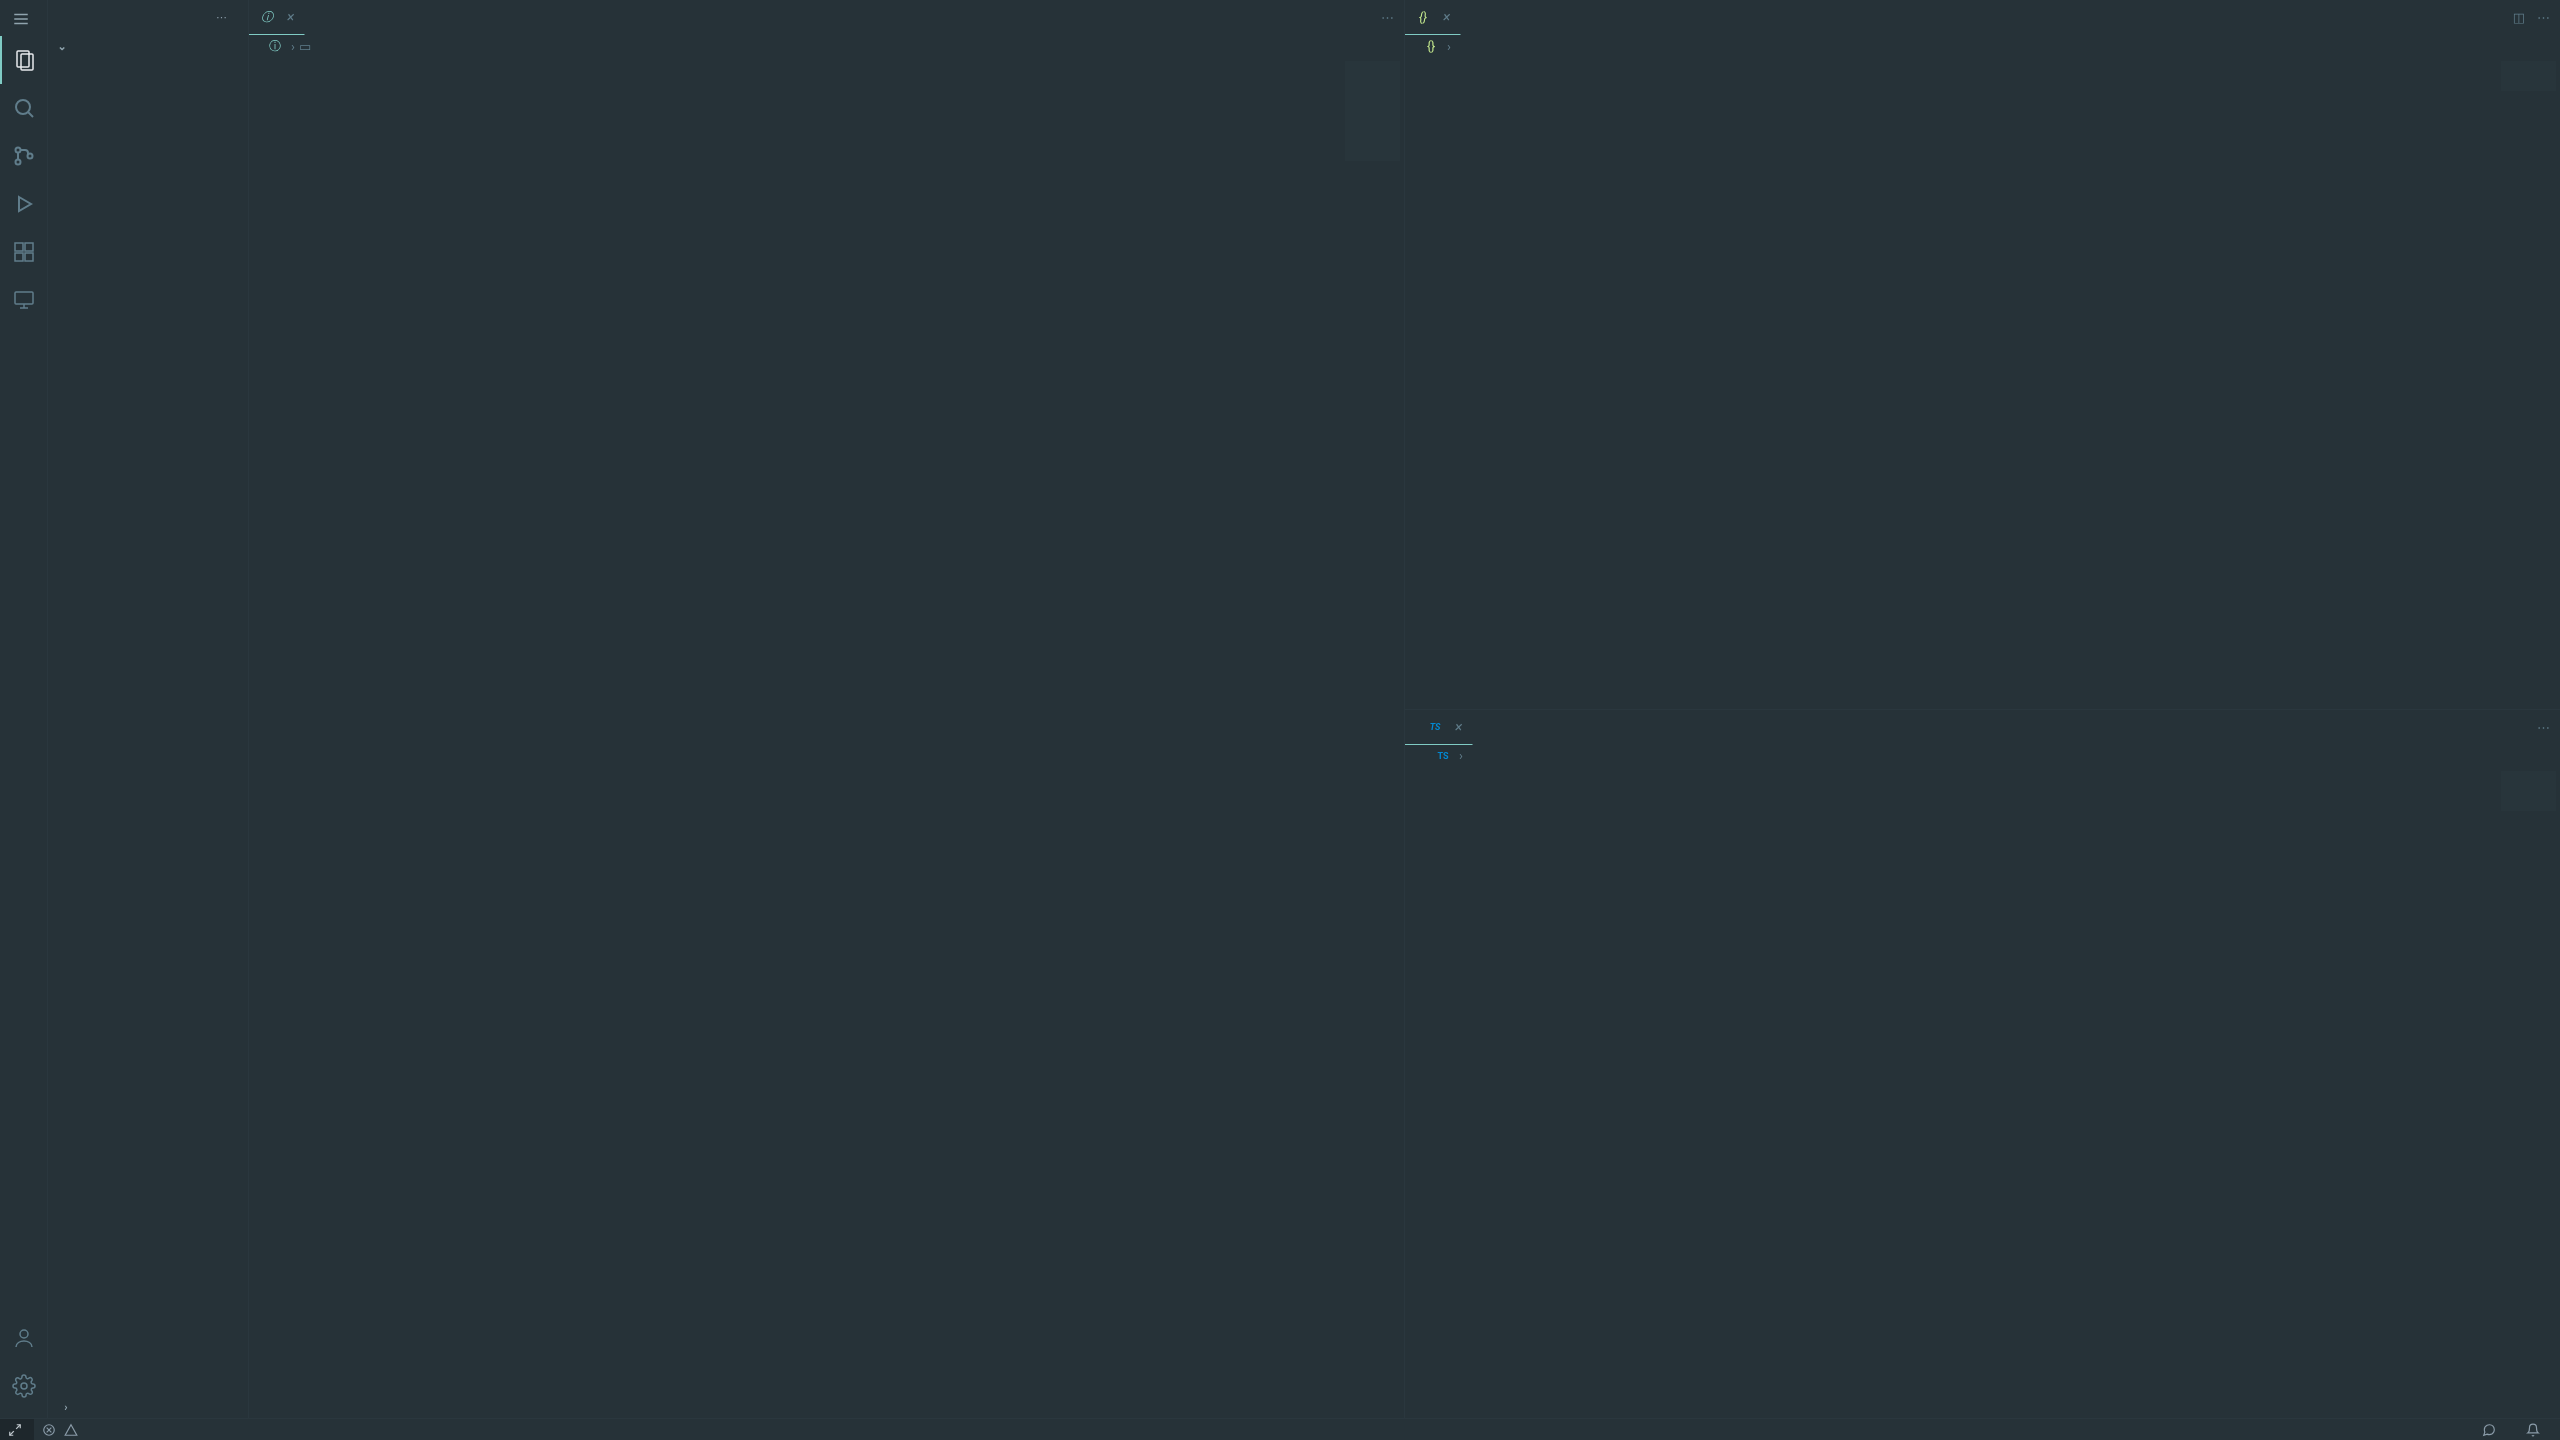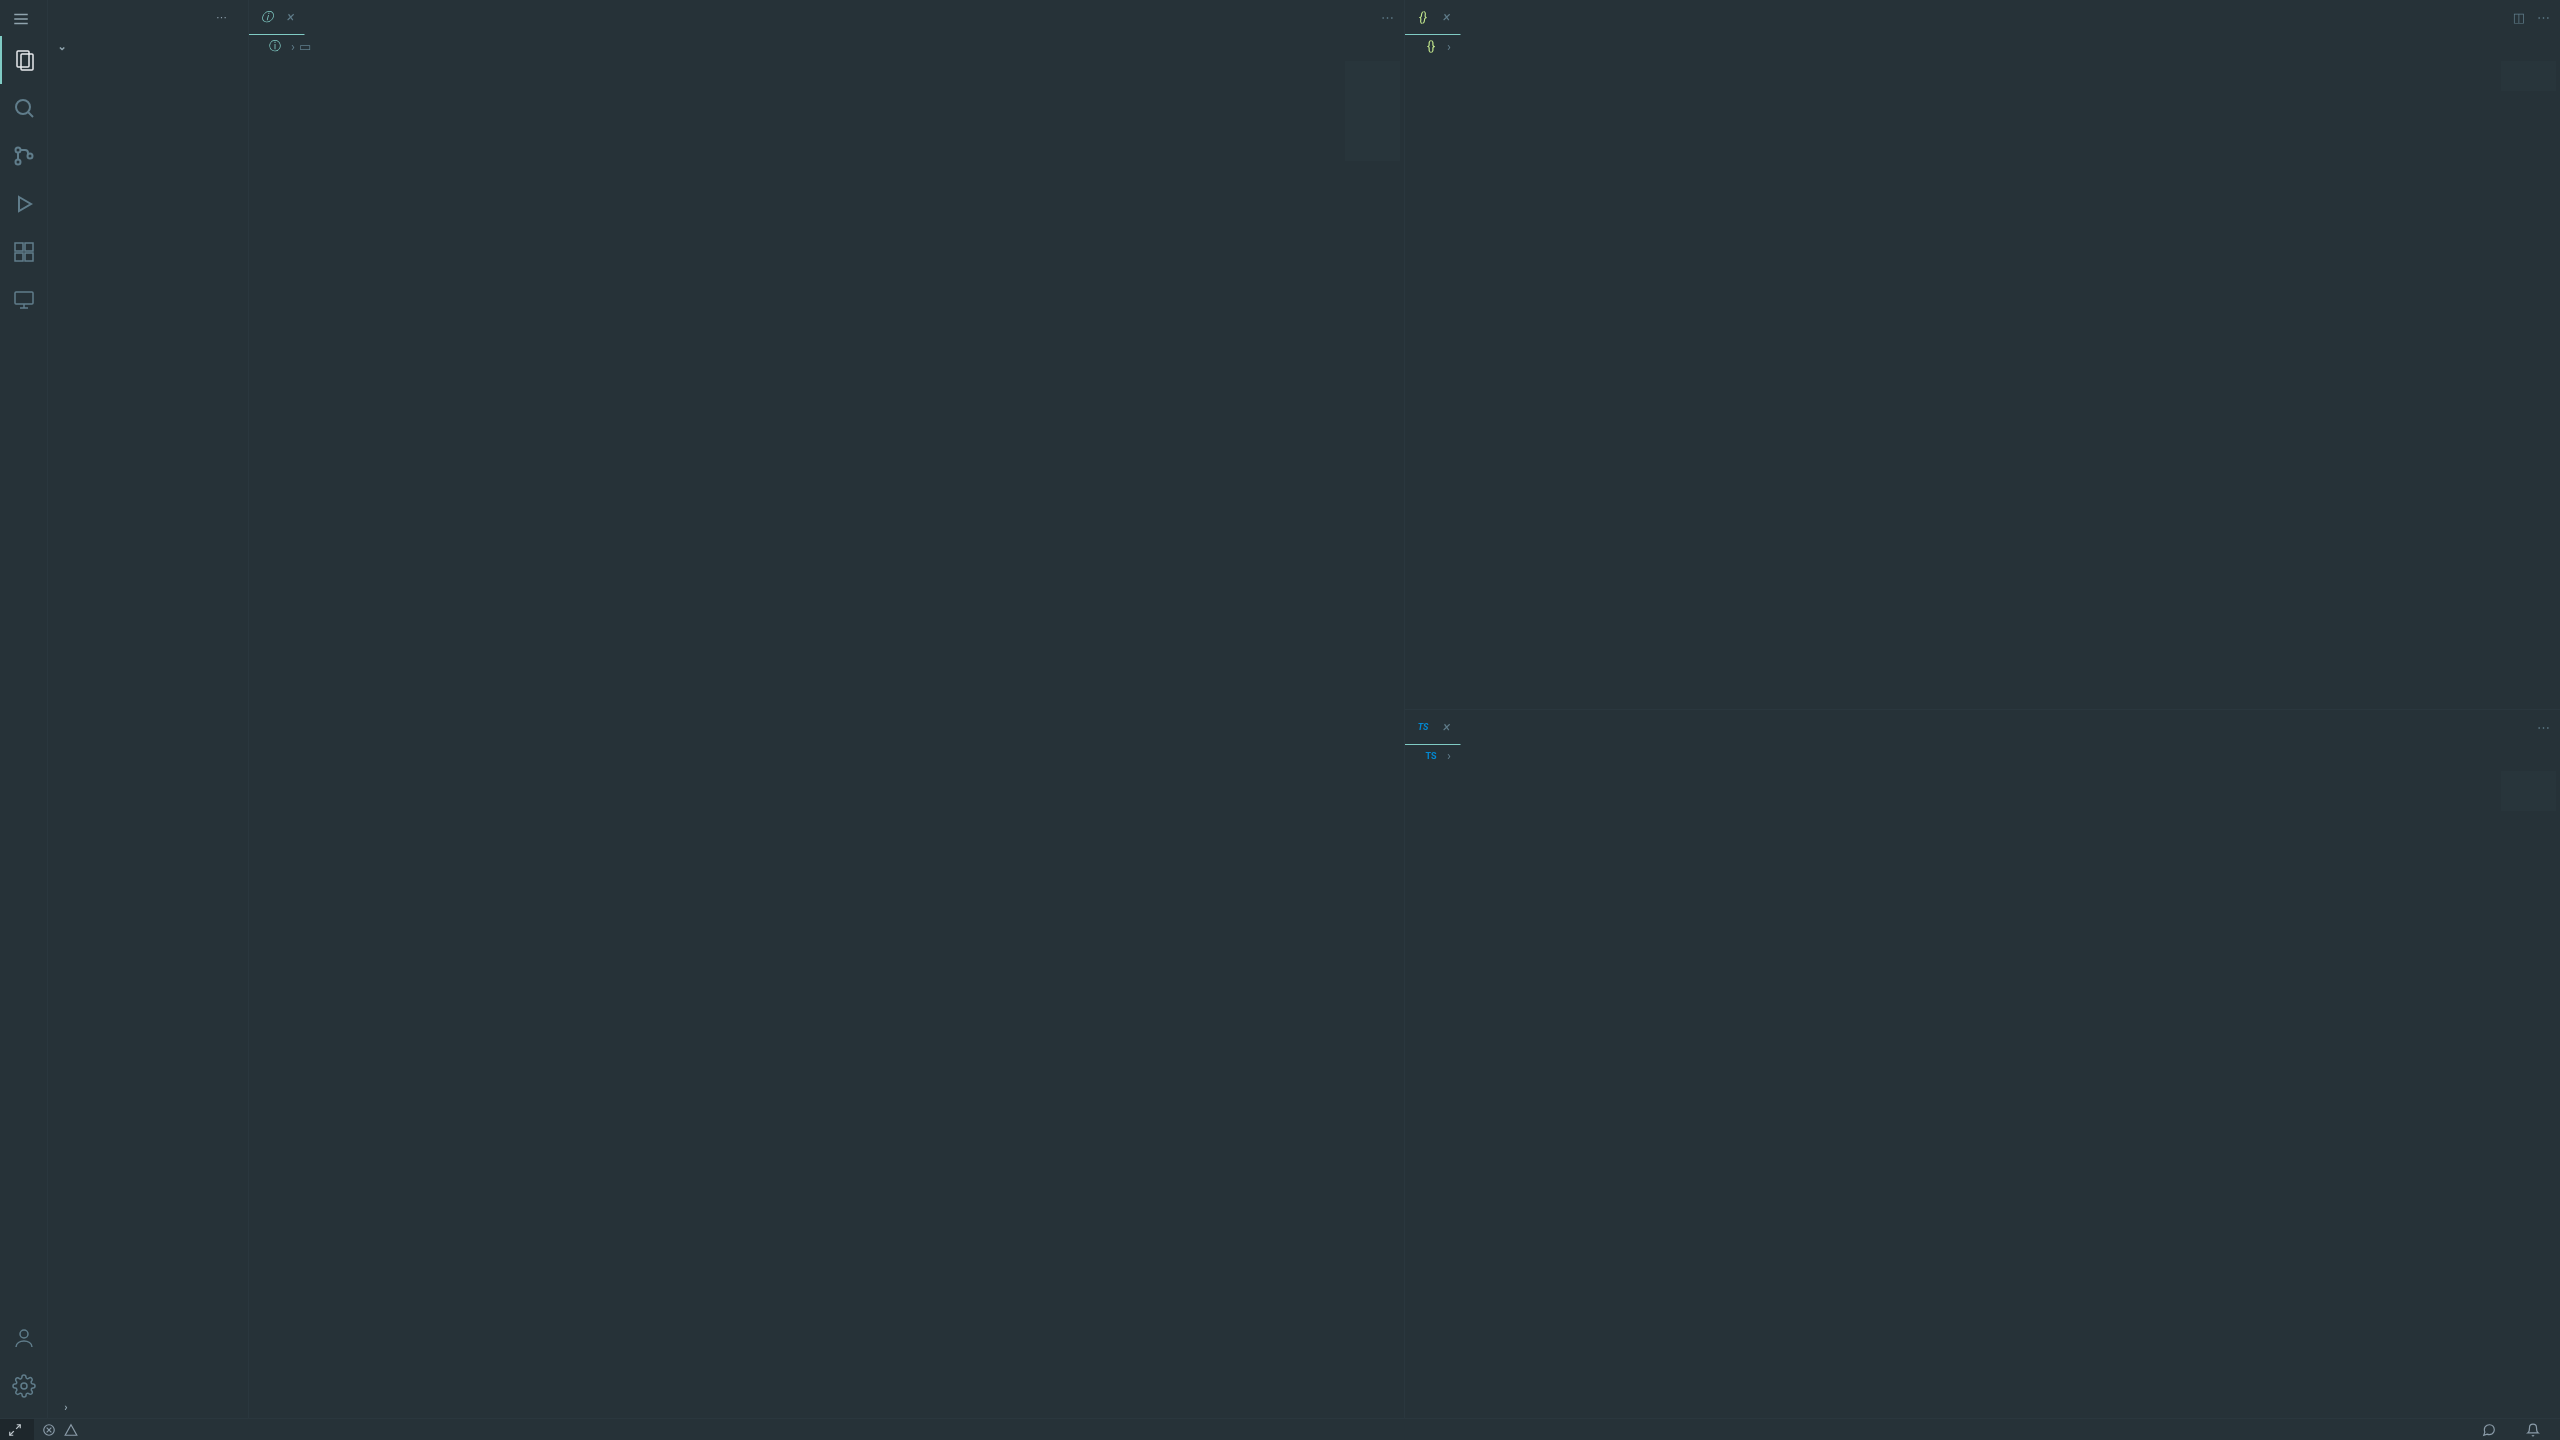--- a/index.html
+++ b/index.html
@@ -58,21 +58,21 @@
   height: 22px;
   padding-left: 8px;
   font-size: 11px;
   font-weight: 700;
   color: #b0bec5;
   cursor: pointer;
 }
 .chev { width: 12px; display: inline-block; text-align: center; color: #90a4ae; }
 .file-tree { flex: 1; }
 .file-icon { width: 16px; height: 16px; display: flex; align-items: center; justify-content: center; font-size: 12px; }
-.ic-ts { color: #0288d1; font-size: 9px; font-weight: 700; }
+.ic-ts { color: #0288d1; font-size: 9px; font-weight: 700; margin-left: 12px; }
 .ic-json { color: #c3e88d; }
 .ic-md { color: #80cbc4; }
 .outline-row {
   height: 22px;
   display: flex;
   align-items: center;
   padding-left: 12px;
   font-size: 11px;
   font-weight: 700;
 }

